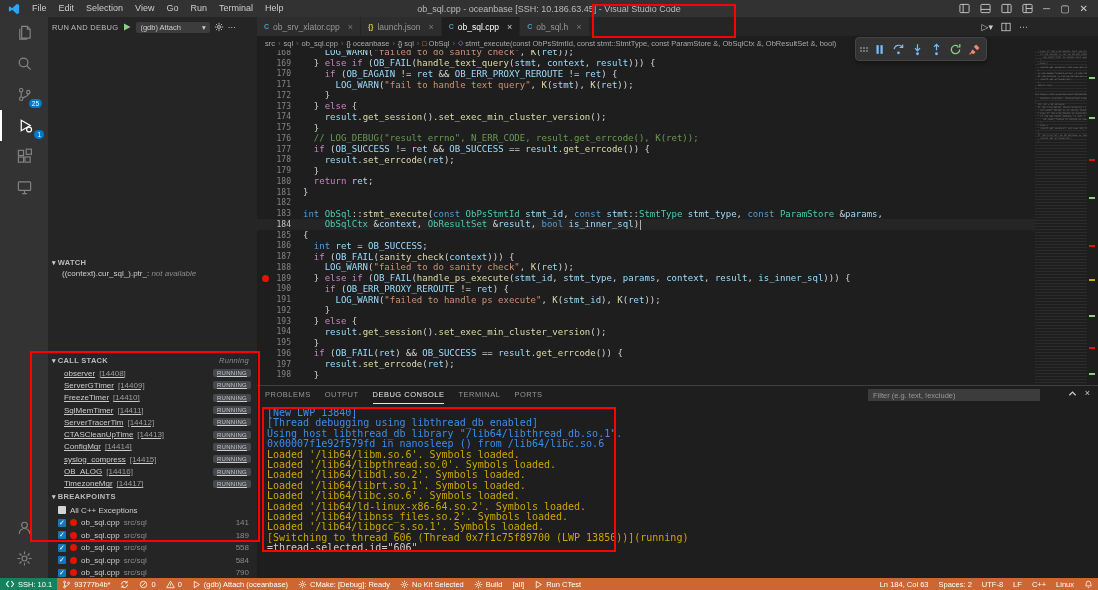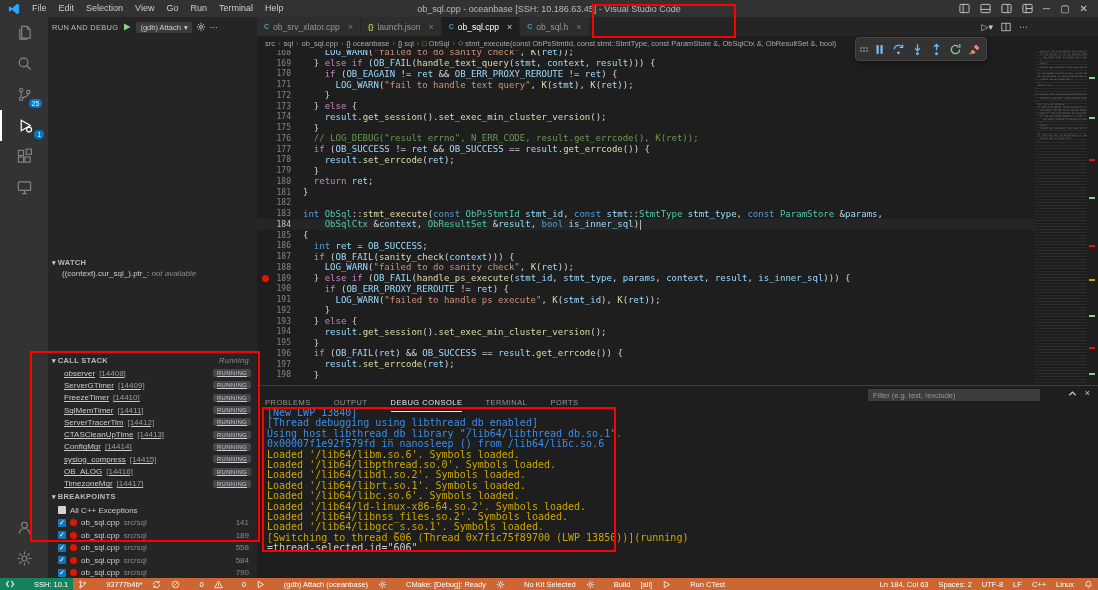--- a/index.html
+++ b/index.html
@@ -17,21 +17,21 @@
   #activitybar{position:absolute;left:0;top:17px;width:48px;height:561px;background:#333333;z-index:20;}
   .act-item{position:relative;width:48px;height:31px;display:flex;align-items:center;justify-content:center;color:#858585;}
   .act-item.active{color:#ffffff;border-left:2px solid #ffffff;}
   .act-item.active svg{margin-left:-2px;}
   .act-badge{position:absolute;right:6px;bottom:2px;background:#007acc;color:#fff;font-size:6.5px;border-radius:7px;padding:1px 3px;line-height:7px;}
   #act-bottom{position:absolute;bottom:4px;left:0;width:48px;}
   
   #sidebar{position:absolute;left:48px;top:17px;width:209px;height:561px;background:#252526;font-size:8px;z-index:10;}
   #sb-head{position:absolute;left:0;top:0;width:100%;height:20px;display:flex;align-items:center;gap:4px;padding:0 4px;box-sizing:border-box;}
   #sb-title{color:#bbbbbb;font-size:7.5px;letter-spacing:.3px;white-space:nowrap;}
-  #sb-config{background:#3c3c3c;color:#cccccc;border-radius:2px;font-size:7.5px;padding:1px 4px;display:flex;align-items:center;gap:3px;max-width:84px;white-space:nowrap;}
+  #sb-config{background:#3c3c3c;color:#cccccc;border-radius:2px;font-size:7.5px;padding:1px 4px;display:flex;align-items:center;gap:21px;max-width:84px;white-space:nowrap;}
   .twist{color:#cccccc;font-size:7px;margin-right:2px;}
   .sec-head{position:absolute;left:0;width:100%;height:13px;display:flex;align-items:center;padding-left:4px;box-sizing:border-box;font-weight:bold;color:#bbbbbb;font-size:7.5px;letter-spacing:.3px;}
   .sec-right{margin-left:auto;margin-right:8px;font-weight:normal;font-style:italic;color:#cccccc99;}
   #watch-row{position:absolute;left:14px;top:252px;font-size:8px;color:#cccccc;white-space:nowrap;}
   #watch-row .wval{color:#8a8a8a;font-style:italic;}
   #cs-rows{position:absolute;left:0;top:350px;width:100%;text-decoration:underline;}
   .cs-row{height:12.3px;display:flex;align-items:center;padding:0 6px 0 16px;box-sizing:border-box;color:#cccccc;}
   .cs-name{white-space:nowrap;}
   .cs-id{color:#9d9d9d;margin-left:4px;}
   .cs-badge{margin-left:auto;background:#45494e;color:#c5c5c5;font-size:6px;padding:1px 4px;border-radius:2px;letter-spacing:.3px;}
@@ -75,33 +75,33 @@
   #minimap-fill{position:absolute;left:0;top:0;width:100%;height:100%;background:repeating-linear-gradient(180deg,transparent 0 2px,rgba(160,160,160,.10) 2px 3px);}
   #ruler{position:absolute;left:830px;top:30px;width:11px;height:338px;background:#1e1e1e;}
   .rmark{position:absolute;left:2px;width:6px;height:2px;}
   
   #debug-toolbar{position:absolute;left:598px;top:20px;width:132px;height:24px;background:#333333;border:1px solid #454545;border-radius:4px;display:flex;align-items:center;gap:3px;padding:0 4px;box-sizing:border-box;z-index:40;box-shadow:0 2px 4px rgba(0,0,0,.35);}
   .dtb{width:16px;height:16px;display:flex;align-items:center;justify-content:center;}
   #dt-grip{width:8px;display:flex;flex-wrap:wrap;gap:1px;justify-content:center;}
   #dt-grip i{width:2px;height:2px;background:#8a8a8a;border-radius:50%;}
   
   #panel{position:absolute;left:257px;top:385px;width:841px;height:193px;background:#1e1e1e;border-top:1px solid #3f3f3f;box-sizing:border-box;}
-  #panel-tabs{position:absolute;left:8px;top:0;height:18px;display:flex;gap:23px;align-items:center;font-size:7.5px;letter-spacing:.5px;color:#969696;margin-top:8px;}
+  #panel-tabs{position:absolute;left:8px;top:0;height:18px;display:flex;gap:14px;align-items:center;font-size:7.5px;letter-spacing:.5px;color:#969696;}
   .ptab{line-height:16px;}
   .ptab.active{color:#e7e7e7;border-bottom:1px solid #e7e7e7;}
   #panel-filter{position:absolute;right:58px;top:3px;width:172px;height:12px;background:#3c3c3c;border:1px solid #3c3c3c;color:#cccccc;font-size:7.5px;padding:0 4px;box-sizing:border-box;font-family:"Liberation Sans",sans-serif;}
   #panel-filter::placeholder{color:#989898;}
   #panel-actions{position:absolute;right:8px;top:2px;display:flex;gap:8px;align-items:center;color:#cccccc;font-size:9px;}
   #console{position:absolute;left:10px;top:22px;width:810px;font-family:"DejaVu Sans Mono",monospace;font-size:10px;line-height:10.4px;white-space:pre;}
   .co-blue{color:#3b8eea}.co-yellow{color:#cca700}.co-gray{color:#cccccc}
   
   #statusbar{position:absolute;left:0;top:578px;width:1098px;height:12px;background:#cc6633;display:flex;align-items:center;font-size:7.5px;color:#ffffff;z-index:30;}
   #sb-left,#sb-right{display:flex;align-items:center;height:100%;}
   #sb-right{margin-left:auto;}
-  .sb-item{display:flex;align-items:center;gap:19px;padding:0 5px;height:100%;white-space:nowrap;}
+  .sb-item{display:flex;align-items:center;gap:3px;padding:0 5px;height:100%;white-space:nowrap;}
   .sb-item svg{flex:0 0 auto;}
   .sb-remote{background:#16825d;}
   
   .annotation{position:absolute;border:2px solid #ff0000;z-index:50;pointer-events:none;}
   #ann-toolbar{left:592px;top:4px;width:140px;height:30px;}
   #ann-sidebar{left:30px;top:351px;width:226px;height:187px;}
   #ann-console{left:262px;top:407px;width:350px;height:141px;}
 </style>
 </head>
 <body>

